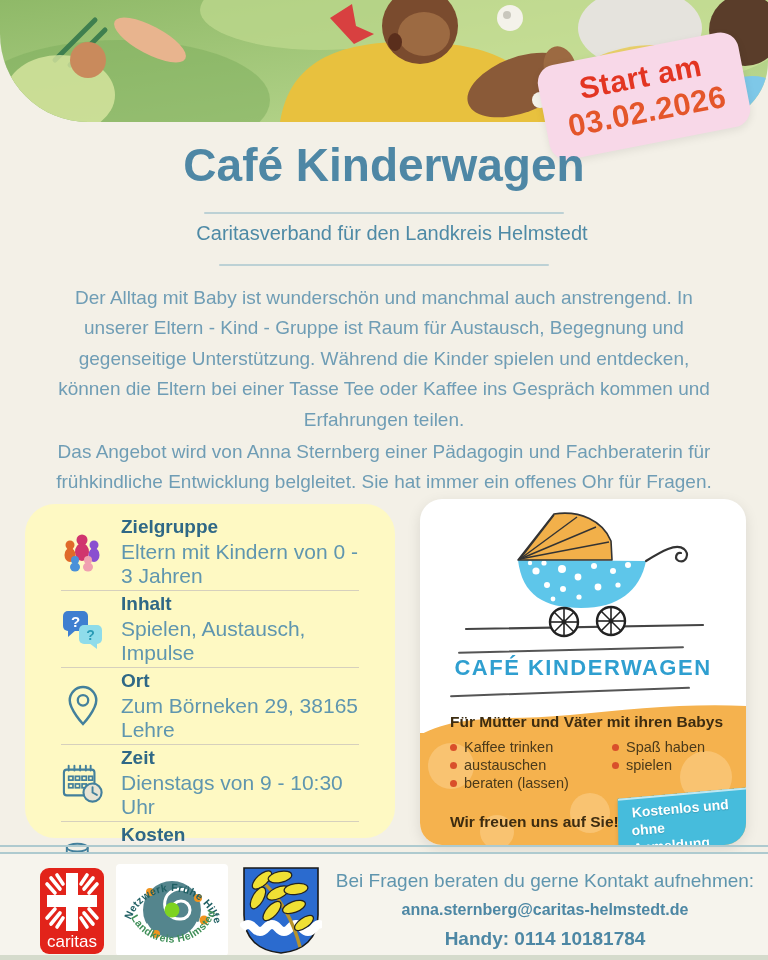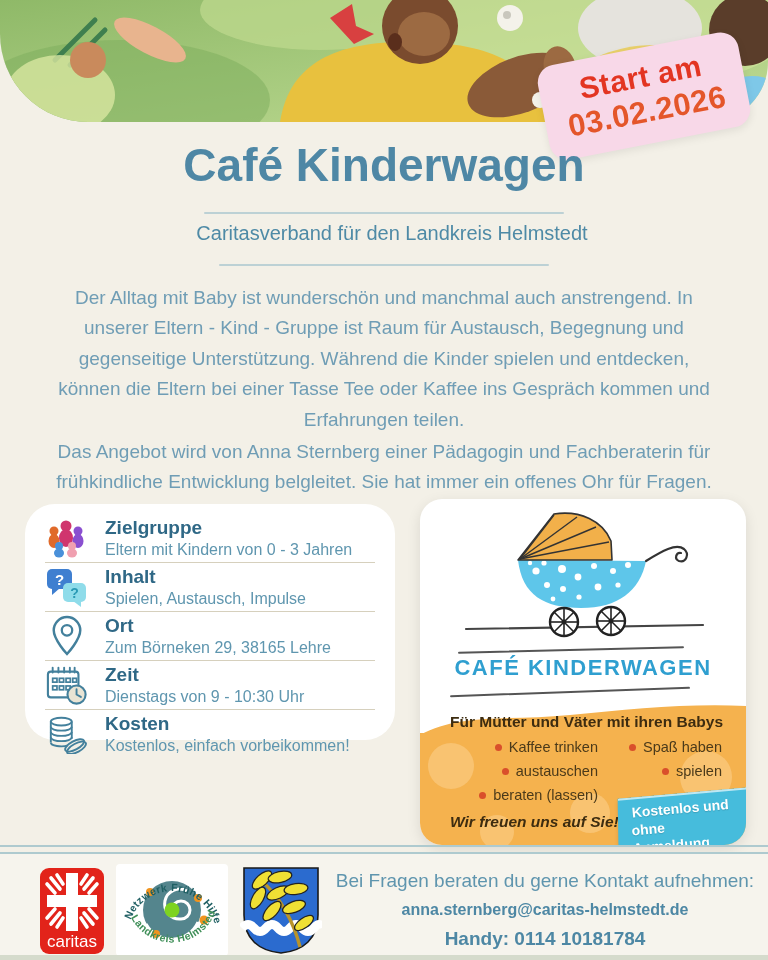--- a/index.html
+++ b/index.html
@@ -29,51 +29,51 @@
   .rule2 { position:absolute; top:264px; left:219px; width:330px; height:2px;
            background:#bcd1d5; border-radius:2px; }
 
   
   .para { position:absolute; left:54px; width:660px; text-align:center;
           font-size:19px; line-height:1.6; color:#6f9db5; }
   .p1 { top:283px; }
   .p2 { top:437px; }
 
   
-  .info-card { position:absolute; left:25px; top:504px; width:370px; height:236px;
-               background:#ffffff; border-radius:30px; padding:10px 18px;
+  .info-card { position:absolute; left:25px; top:504px; width:370px; height:334px;
+               background:#fef9c3; border-radius:30px; padding:10px 34px;
                display:flex; flex-direction:column; justify-content:space-evenly; }
   .info-item { display:flex; align-items:center; gap:16px; padding:2px 2px; }
   .info-icon { width:44px; height:44px; flex:none; display:flex; align-items:center; justify-content:center; }
   .info-text .label { font-size:19px; font-weight:bold; color:#2f6886; margin-bottom:2px; }
-  .info-text .value { font-size:16px; color:#5f96af;text-align:center; }
+  .info-text .value { font-size:21px; color:#5f96af; }
   .info-sep { height:1px; background:#d6d0bd; margin:0 2px; flex:none; }
 
   
   .promo-card { position:absolute; left:420px; top:499px; width:326px; height:346px;
                 background:#ffffff; border-radius:22px; overflow:hidden;
                 box-shadow:0 4px 14px rgba(0,0,0,0.10); }
   .pram-wrap { position:absolute; top:6px; left:28px; width:270px; height:148px; }
   .promo-logo-line { position:absolute; left:38px; height:2px; background:#555; border-radius:2px; }
   .pll1 { top:150px; width:226px; transform:rotate(-1.4deg); }
   .pll2 { top:192px; width:240px; left:30px; transform:rotate(-2deg); }
   .promo-logo-text { position:absolute; top:156px; left:0; width:100%; text-align:center;
                      font-size:22px; font-weight:bold; color:#2f9fd0; letter-spacing:1.5px; }
   .orange-wave { position:absolute; top:200px; left:0; width:326px; height:36px; }
   .orange-body { position:absolute; top:234px; left:0; width:326px; height:112px; background:#f5b24e; }
   .o-dot { position:absolute; border-radius:50%; background:#f9c87e; opacity:.75; }
   .promo-content { position:absolute; top:206px; left:0; width:326px; height:140px; }
   .promo-heading { position:absolute; top:8px; left:30px; width:280px;
                    font-size:15.5px; font-weight:bold; color:#3d2c10; }
   .bullet-cols { position:absolute; top:34px; left:30px; display:flex; gap:14px; }
-  .bcol { display:flex; flex-direction:column; gap:8px;align-items:flex-end; }
+  .bcol { display:flex; flex-direction:column; gap:2px; }
   .bcol1 { width:148px; } .bcol2 { width:110px; }
   .bullet { display:flex; align-items:center; gap:7px; font-size:14.5px; color:#4b3a1a; font-weight:500; }
   .dot { width:7px; height:7px; border-radius:50%; background:#d94f2b; flex:none; }
-  .promo-closing { position:absolute; top:108px; left:30px; font-size:15.5px; font-weight:bold; color:#3d2c10;font-style:italic; }
+  .promo-closing { position:absolute; top:108px; left:30px; font-size:15.5px; font-weight:bold; color:#3d2c10; }
   .ribbon { position:absolute; top:88px; right:-4px; width:132px; padding:7px 10px 8px 14px;
             background:#46bcdc; transform:rotate(-5deg) skewX(-4deg);
             box-shadow:inset 0 2px 0 rgba(255,255,255,.65), 0 3px 4px rgba(0,0,0,.12);
             border-bottom:3px solid #2ba3c9; }
   .ribbon div { font-size:14px; font-weight:bold; color:#ffffff; line-height:1.25;
                 text-shadow:0 1px 1px rgba(0,0,0,.15); transform:skewX(4deg); }
 
   
   .footer-divider { position:absolute; top:845px; left:0; width:768px; height:9px;
                     border-top:2px solid #aecacf; border-bottom:2px solid #aecacf; }

